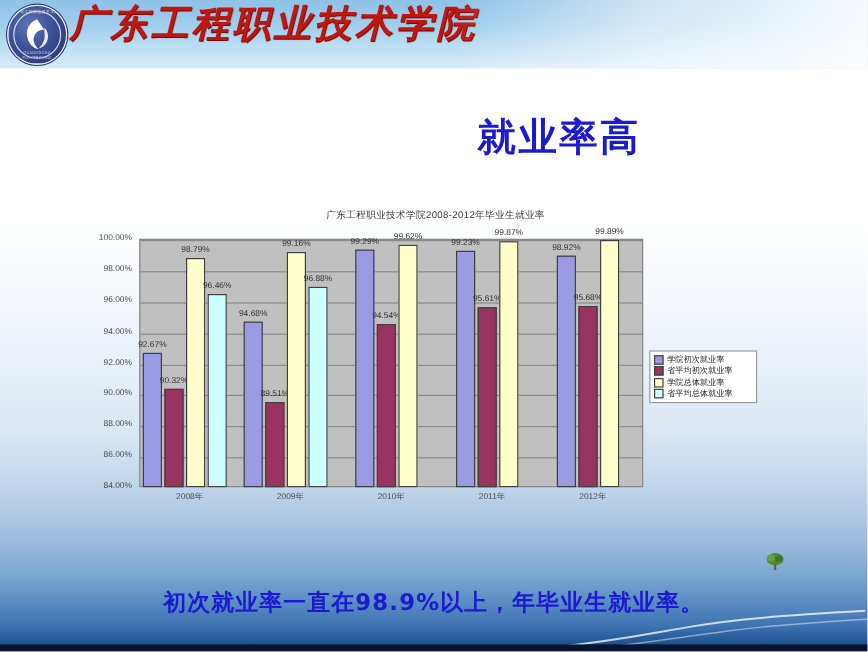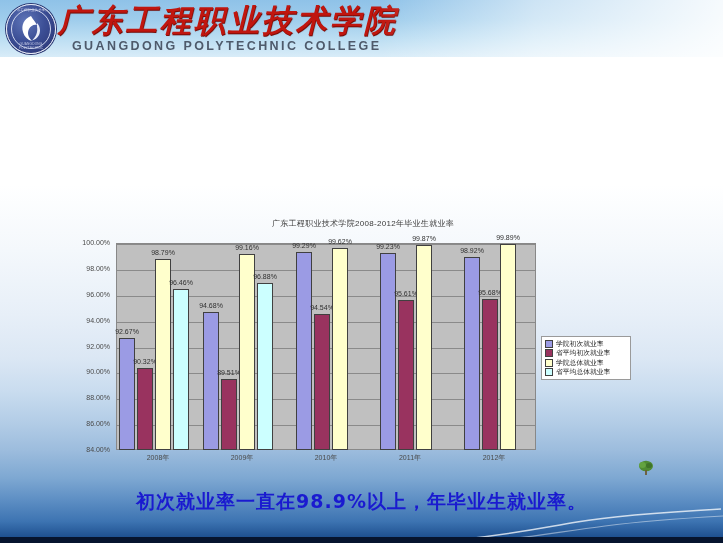--- a/index.html
+++ b/index.html
@@ -79,21 +79,21 @@
     text-shadow:1px 1px 0 rgba(255,255,255,.45);
   }
   #headline2{
     position:absolute;left:398px;top:93px;
     font-family:"DejaVu Sans","Liberation Sans",sans-serif;
     font-size:32px;font-weight:bold;color:#1a1ad0;letter-spacing:2px;
   }
 
   
   #chart{
-    position:absolute;left:83px;top:174px;width:560px;height:285px;margin-top:44px;
+    position:absolute;left:83px;top:174px;width:560px;height:285px;
   }
   #chart-title{
     position:absolute;left:0;top:0;width:560px;text-align:center;
     font-size:8px;color:#3a3a3a;letter-spacing:.3px;
   }
   #plotwrap{
     position:absolute;left:33px;top:25px;width:420px;height:207px;
   }
   #plot{
     position:absolute;left:0;top:0;width:100%;height:100%;
@@ -155,23 +155,23 @@
     <div id="crest">
       <div class="ring"></div>
       <div class="micro">广东工程职业技术学院</div>
       <svg class="swoosh" viewBox="0 0 26 30">
         <path d="M13 2 C6 5 3 11 5 18 C6.5 23 10 26 14 27 C10 23 9 19 11 15 C12.5 12 16 10 19 11 C16 6 14 4 13 2 Z" fill="#ffffff"></path>
         <path d="M19 9 C22 12 23 17 21 21 C19.5 24 16.5 26 14 26.5 C18 23 20 18 19 13 Z" fill="#e9ecf8"></path>
       </svg>
       <div class="micro2">GUANGDONG POLYTECHNIC</div>
     </div>
     <div id="cn-name">广东工程职业技术学院</div>
-    <div id="en-name">GUANGDONG POLYTECHNIC COLLEGE</div>
   </div>
 
+  <div id="headline2">就业率高</div>
 
   <div id="chart">
     <div id="chart-title">广东工程职业技术学院2008-2012年毕业生就业率</div>
     <div id="plotwrap">
       <div id="plot">
           <div class="gridline" style="top: 0px;"></div>
           <div class="gridline" style="top: 25.875px;"></div>
           <div class="gridline" style="top: 51.75px;"></div>
           <div class="gridline" style="top: 77.625px;"></div>
           <div class="gridline" style="top: 103.5px;"></div>

